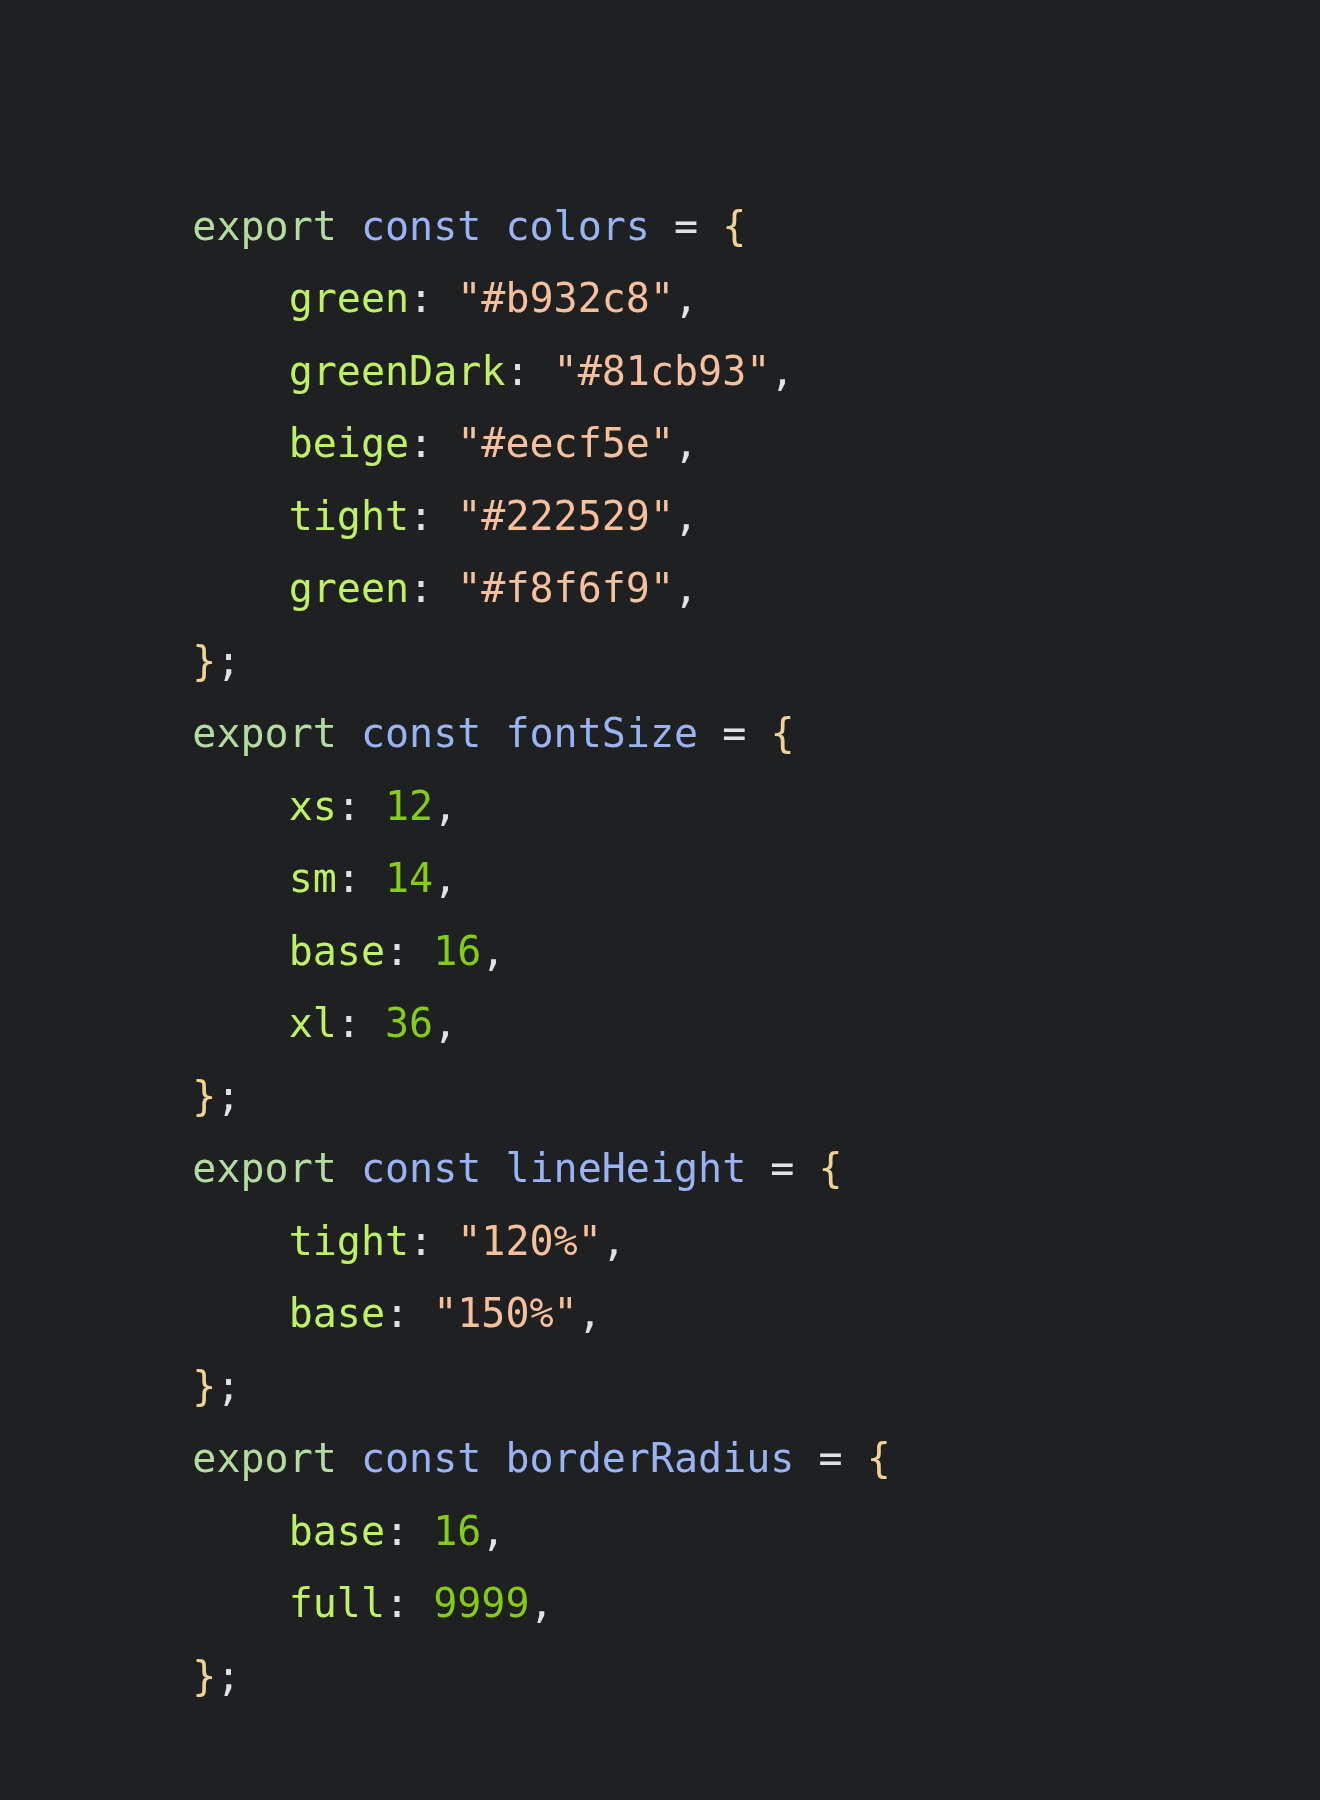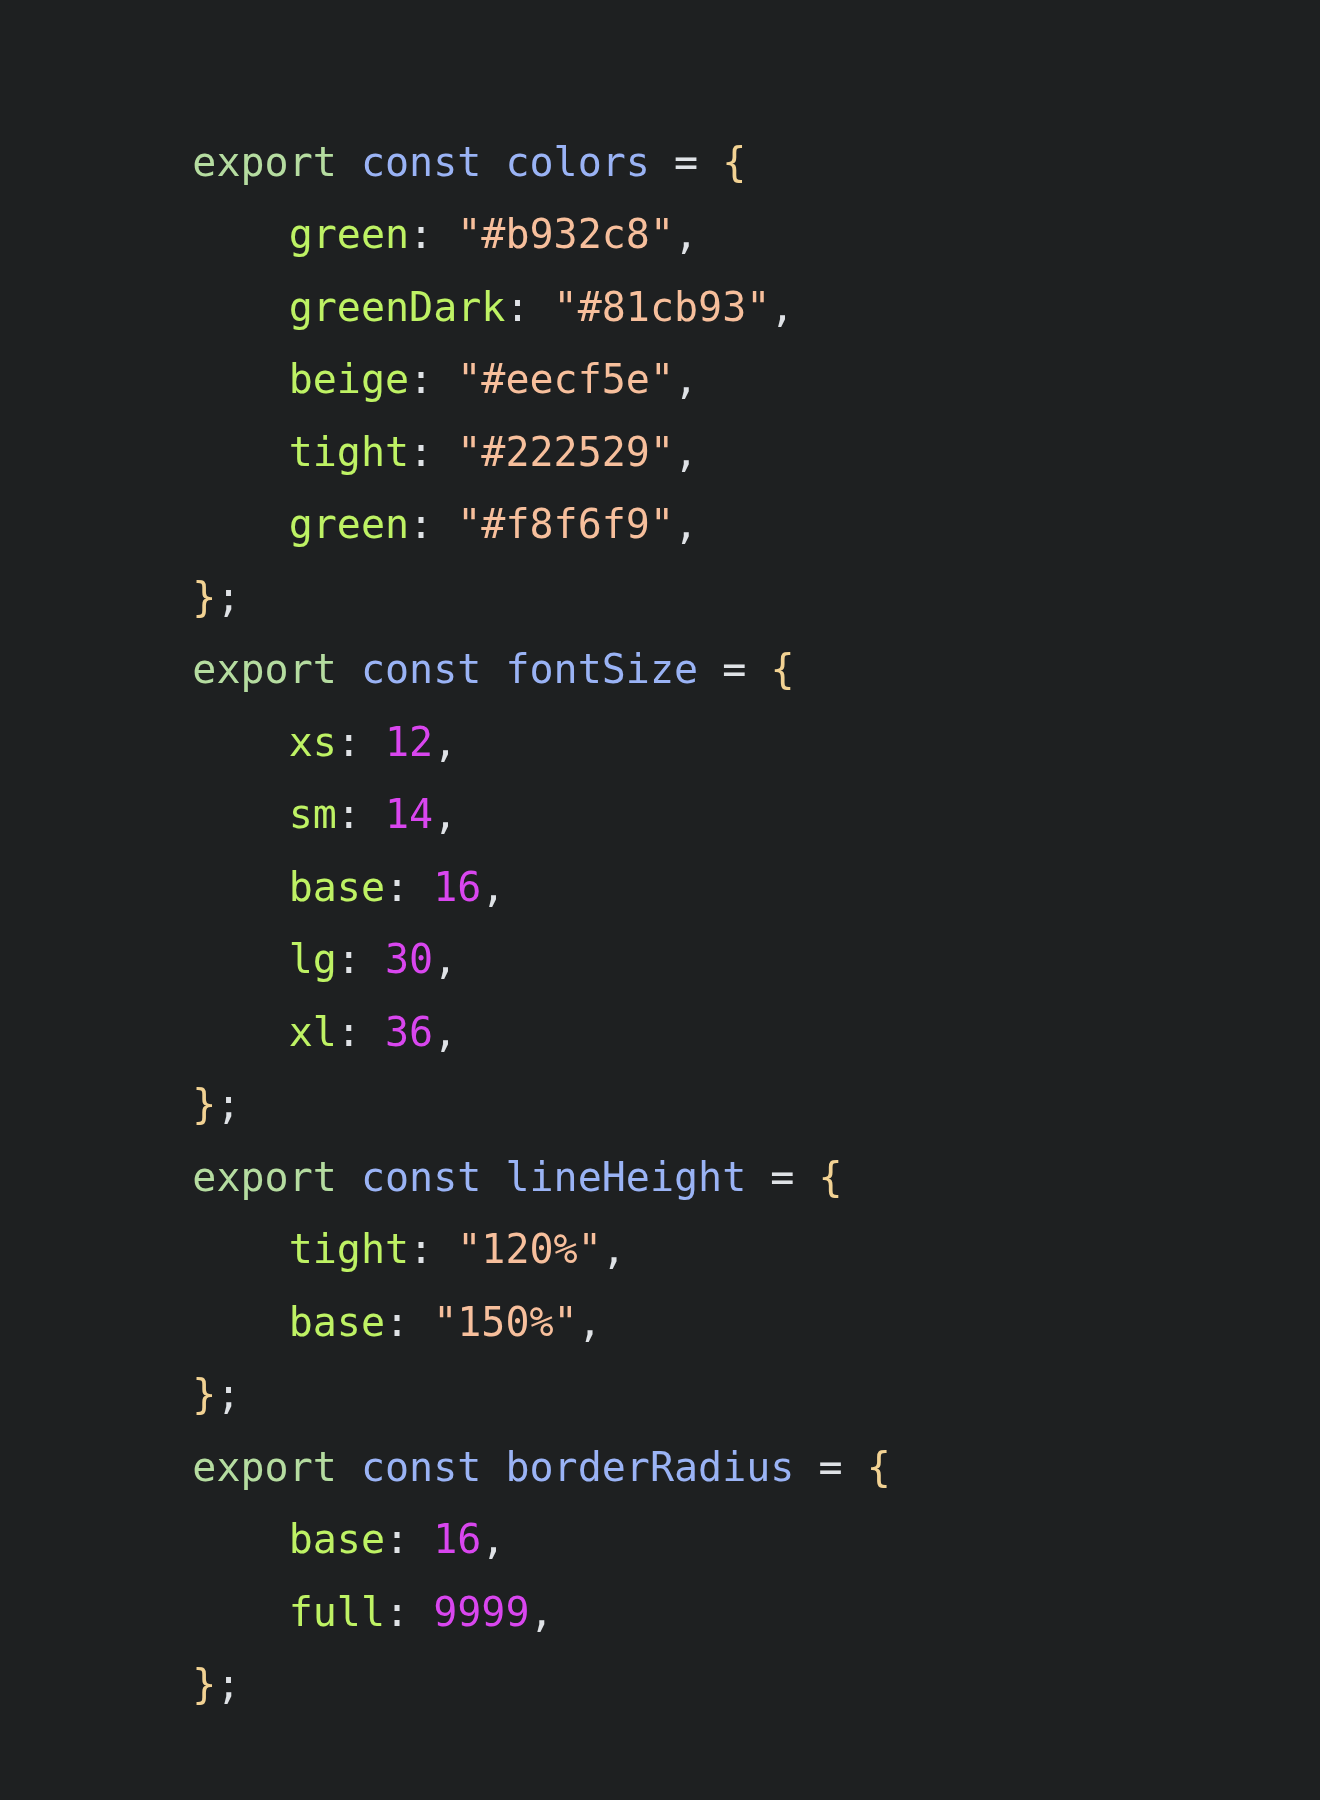--- a/index.html
+++ b/index.html
@@ -11,36 +11,36 @@
     width: 1320px;
     height: 1800px;
     overflow: hidden;
     font-family: "DejaVu Sans Mono", "Liberation Mono", monospace;
   }
   #code-surface {
     width: 1320px;
     height: 1800px;
     background: #1e2021;
     box-sizing: border-box;
-    padding: 53px 0 0 96px;
+    padding: 117px 0 0 96px;
   }
   .code-line {
     font-size: 40px;
     line-height: 72.5px;
     white-space: pre;
     letter-spacing: 0px;
     height: 72.5px;
   }
   
   .t-keyword-export { color: #b5dca0; }
   .t-keyword       { color: #9ab3f5; }
   .t-ident         { color: #9ab3f5; }
   .t-key           { color: #bef264; }
   .t-string        { color: #f7bf9c; }
-  .t-number        { color: #d946ef; }
+  .t-number        { color: #84cc16; }
   .t-brace         { color: #f2d293; }
   .t-punct         { color: #dfe2e6; }
   .t-op            { color: #dfe2e6; }
   .indent          { color: transparent; }
 </style>
 </head>
 <body>
 
 <div id="code-surface">
 
@@ -72,23 +72,20 @@
   <div class="code-line">
     <span class="indent">    </span><span class="t-key">xs</span><span class="t-punct">:</span><span class="t-punct"> </span><span class="t-number">12</span><span class="t-punct">,</span>
   </div>
   <div class="code-line">
     <span class="indent">    </span><span class="t-key">sm</span><span class="t-punct">:</span><span class="t-punct"> </span><span class="t-number">14</span><span class="t-punct">,</span>
   </div>
   <div class="code-line">
     <span class="indent">    </span><span class="t-key">base</span><span class="t-punct">:</span><span class="t-punct"> </span><span class="t-number">16</span><span class="t-punct">,</span>
   </div>
   <div class="code-line">
-    <span class="indent">    </span><span class="t-key">lg</span><span class="t-punct">:</span><span class="t-punct"> </span><span class="t-number">30</span><span class="t-punct">,</span>
-  </div>
-  <div class="code-line">
     <span class="indent">    </span><span class="t-key">xl</span><span class="t-punct">:</span><span class="t-punct"> </span><span class="t-number">36</span><span class="t-punct">,</span>
   </div>
   <div class="code-line">
     <span class="t-brace">}</span><span class="t-punct">;</span>
   </div>
 
   <div class="code-line">
     <span class="t-keyword-export">export</span><span class="t-punct"> </span><span class="t-keyword">const</span><span class="t-punct"> </span><span class="t-ident">lineHeight</span><span class="t-punct"> </span><span class="t-op">=</span><span class="t-punct"> </span><span class="t-brace">{</span>
   </div>
   <div class="code-line">

